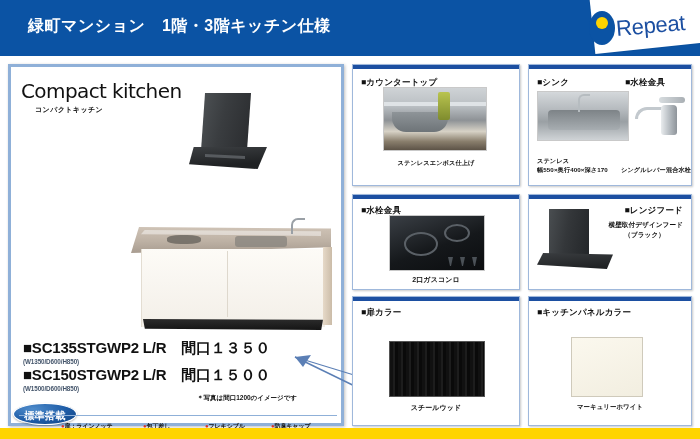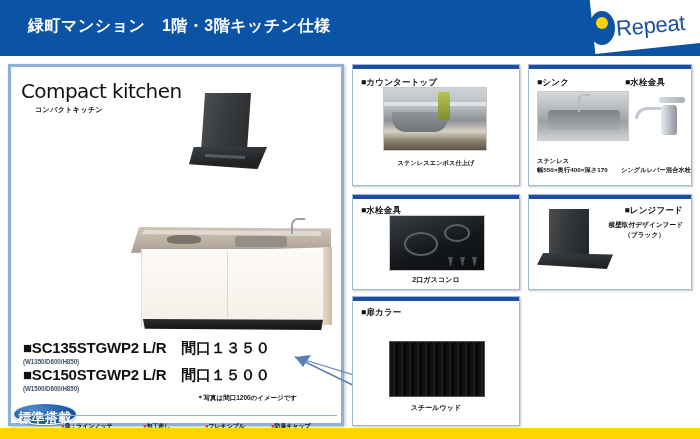--- a/index.html
+++ b/index.html
@@ -159,21 +159,21 @@
 
   
   .badge {
     position: absolute; left: 2px; top: 336px; width: 64px; height: 22px;
     background: radial-gradient(ellipse at 30% 25%, #4f8ccb 0%, #1d5ba6 55%, #12447f 100%);
     border-radius: 50%; border: 1px solid #ffffff;
     box-shadow: 0 1px 2px rgba(0,0,0,.3);
   }
   .badge span {
     position: absolute; left: 0; right: 0; top: 5px; text-align: center;
-    color: #fff; font-size: 13px; font-weight: bold; letter-spacing: .4px;
+    color: #fff; font-size: 10px; font-weight: bold; letter-spacing: .4px;
   }
   .acc-box {
     position: absolute; left: 8px; top: 348px; width: 318px; height: 70px;
     border-top: 1.5px solid #8fb0d8;
   }
   .acc { position: absolute; top: 6px; }
   .acc-label {
     font-size: 6px; font-weight: bold; color: #111; white-space: nowrap;
     letter-spacing: -.1px; line-height: 8px;
   }
@@ -428,15 +428,21 @@
     <div class="cap" style="right:26px;top:36px;text-align:right;font-size:6.6px;">（ブラック）</div>
   </div>
 
   <div class="panel p-door">
     <div class="panel-topbar"></div>
     <div class="panel-title" style="left:8px;top:10px;">■扉カラー</div>
     <div class="sw-door"></div>
     <div class="cap" style="left:0;right:0;top:106px;font-size:7px;">スチールウッド</div>
   </div>
 
+  <div class="panel p-panelc">
+    <div class="panel-topbar"></div>
+    <div class="panel-title" style="left:8px;top:10px;">■キッチンパネルカラー</div>
+    <div class="sw-panel"></div>
+    <div class="cap" style="left:0;right:0;top:106px;font-size:6.4px;">マーキュリーホワイト</div>
+  </div>
 
   <div class="footer-bar"></div>
 </div>
 
 </body></html>

